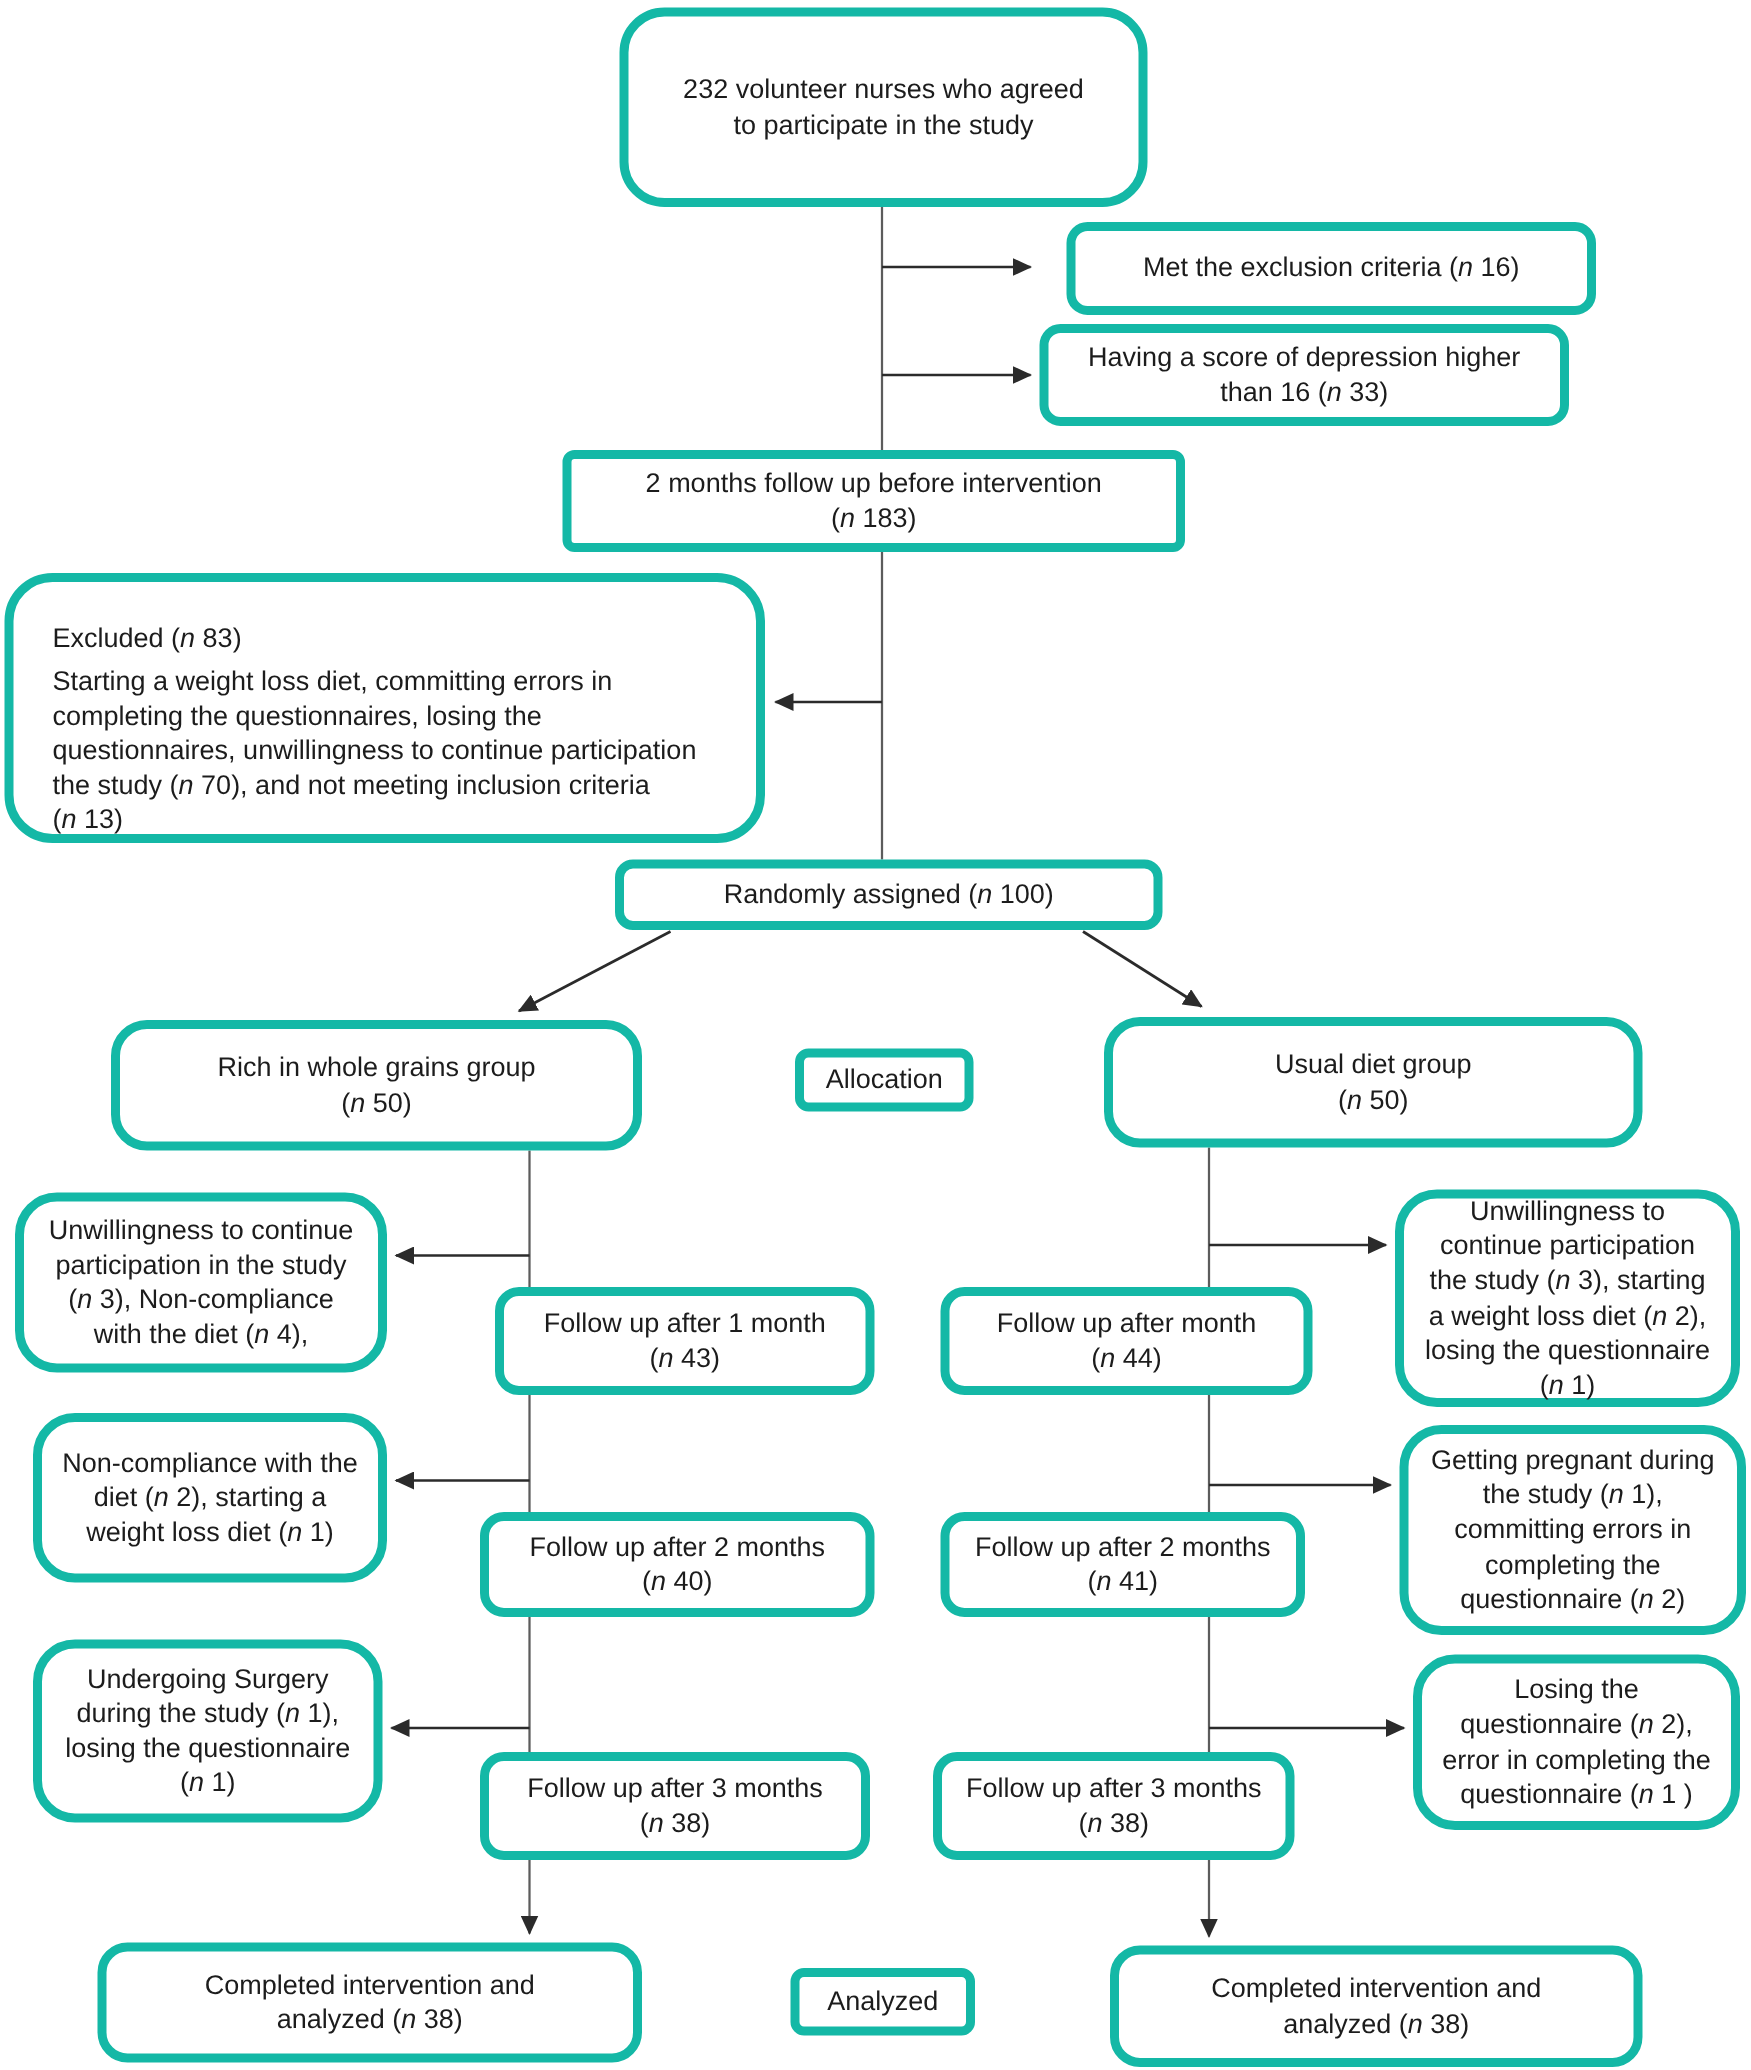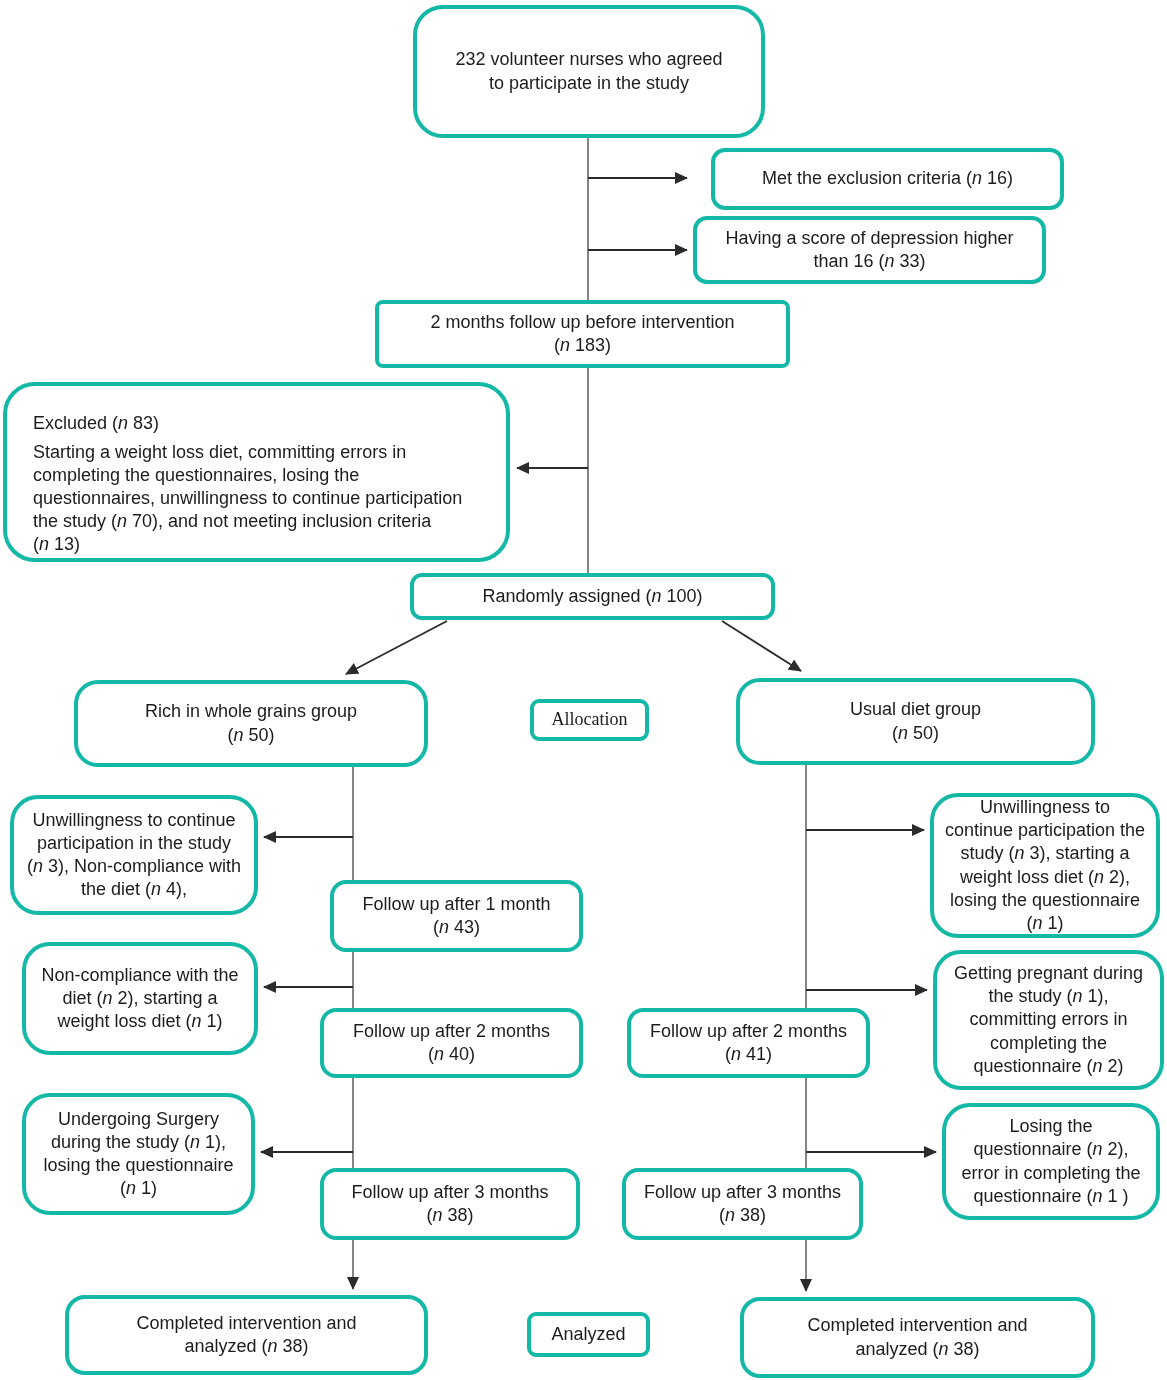--- a/index.html
+++ b/index.html
@@ -14,21 +14,21 @@
     overflow: hidden;
   }
   svg.lines { position: absolute; left: 0; top: 0; z-index: 0; }
   .plain-line { stroke: #5c5c5c; stroke-width: 1.5; fill: none; }
   .arrow-line { stroke: #2b2b2b; stroke-width: 1.8; fill: none; }
 
   .box {
     position: absolute;
     z-index: 1;
     background: #ffffff;
-    border: 4px solid #14b8a6;
+    border: 6px solid #14b8a6;
     display: flex;
     flex-direction: column;
     align-items: center;
     justify-content: center;
     text-align: center;
     font-size: 18px;
     line-height: 1.28;
   }
   .box .label { display: block; }
   .box i { font-style: italic; }
@@ -38,24 +38,24 @@
   .b-enrollment .label { max-width: 285px; }
   .b-excl1        { left: 711px; top: 148px;  width: 353px; height: 62px;  border-radius: 14px; }
   .b-excl2        { left: 693px; top: 216px;  width: 353px; height: 68px;  border-radius: 14px; }
   .b-excl2 .label { max-width: 310px; }
   .b-fu-before    { left: 375px; top: 300px;  width: 415px; height: 68px;  border-radius: 8px; }
   .b-excluded     { left: 3px;   top: 382px;  width: 507px; height: 180px; border-radius: 32px;
                     align-items: flex-start; text-align: left; padding: 26px 28px 18px 26px; justify-content: flex-start; }
   .b-excluded .title { margin-bottom: 6px; }
   .b-randomized   { left: 410px; top: 573px;  width: 365px; height: 47px;  border-radius: 12px; }
   .b-group-left   { left: 74px;  top: 680px;  width: 354px; height: 87px;  border-radius: 24px; }
-  .b-allocation   { left: 530px; top: 699px;  width: 119px; height: 42px;  border-radius: 9px; font-family: Liberation Serif, serif; }
+  .b-allocation   { left: 530px; top: 699px;  width: 119px; height: 42px;  border-radius: 9px; }
   .b-group-right  { left: 736px; top: 678px;  width: 359px; height: 87px;  border-radius: 24px; }
   .b-side-l1      { left: 10px;  top: 795px;  width: 248px; height: 120px; border-radius: 28px; padding: 6px 12px; }
-  .b-fu1-left     { left: 330px; top: 880px;  width: 253px; height: 72px;  border-radius: 16px; }
+  .b-fu1-left     { left: 330px; top: 858px;  width: 253px; height: 72px;  border-radius: 16px; }
   .b-fu1-right    { left: 627px; top: 858px;  width: 248px; height: 72px;  border-radius: 16px; }
   .b-side-r1      { left: 930px; top: 793px;  width: 230px; height: 145px; border-radius: 28px; padding: 6px 10px; }
   .b-side-l2      { left: 22px;  top: 942px;  width: 236px; height: 113px; border-radius: 28px; padding: 6px 12px; }
   .b-fu2-left     { left: 320px; top: 1008px; width: 263px; height: 70px;  border-radius: 16px; }
   .b-fu2-right    { left: 627px; top: 1008px; width: 243px; height: 70px;  border-radius: 16px; }
   .b-side-r2      { left: 933px; top: 950px;  width: 231px; height: 140px; border-radius: 28px; padding: 6px 10px; }
   .b-side-l3      { left: 22px;  top: 1093px; width: 233px; height: 122px; border-radius: 28px; padding: 6px 12px; }
   .b-fu3-left     { left: 320px; top: 1168px; width: 260px; height: 72px;  border-radius: 16px; }
   .b-fu3-right    { left: 622px; top: 1168px; width: 241px; height: 72px;  border-radius: 16px; }
   .b-side-r3      { left: 942px; top: 1103px; width: 218px; height: 117px; border-radius: 28px; padding: 6px 10px; }
@@ -140,20 +140,24 @@
 
   <div class="box b-side-l1">
     <div class="label">Unwillingness to continue participation in the study (<i>n</i>&nbsp;3), Non-compliance with the diet (<i>n</i>&nbsp;4),</div>
   </div>
 
   <div class="box b-fu1-left">
     <div class="label">Follow up after 1 month</div>
     <div class="label">(<i>n</i>&nbsp;43)</div>
   </div>
 
+  <div class="box b-fu1-right">
+    <div class="label">Follow up after month</div>
+    <div class="label">(<i>n</i>&nbsp;44)</div>
+  </div>
 
   <div class="box b-side-r1">
     <div class="label">Unwillingness to continue participation the study (<i>n</i>&nbsp;3), starting a weight loss diet (<i>n</i>&nbsp;2), losing the questionnaire (<i>n</i>&nbsp;1)</div>
   </div>
 
   <div class="box b-side-l2">
     <div class="label">Non-compliance with the diet (<i>n</i>&nbsp;2), starting a weight loss diet (<i>n</i>&nbsp;1)</div>
   </div>
 
   <div class="box b-fu2-left">

